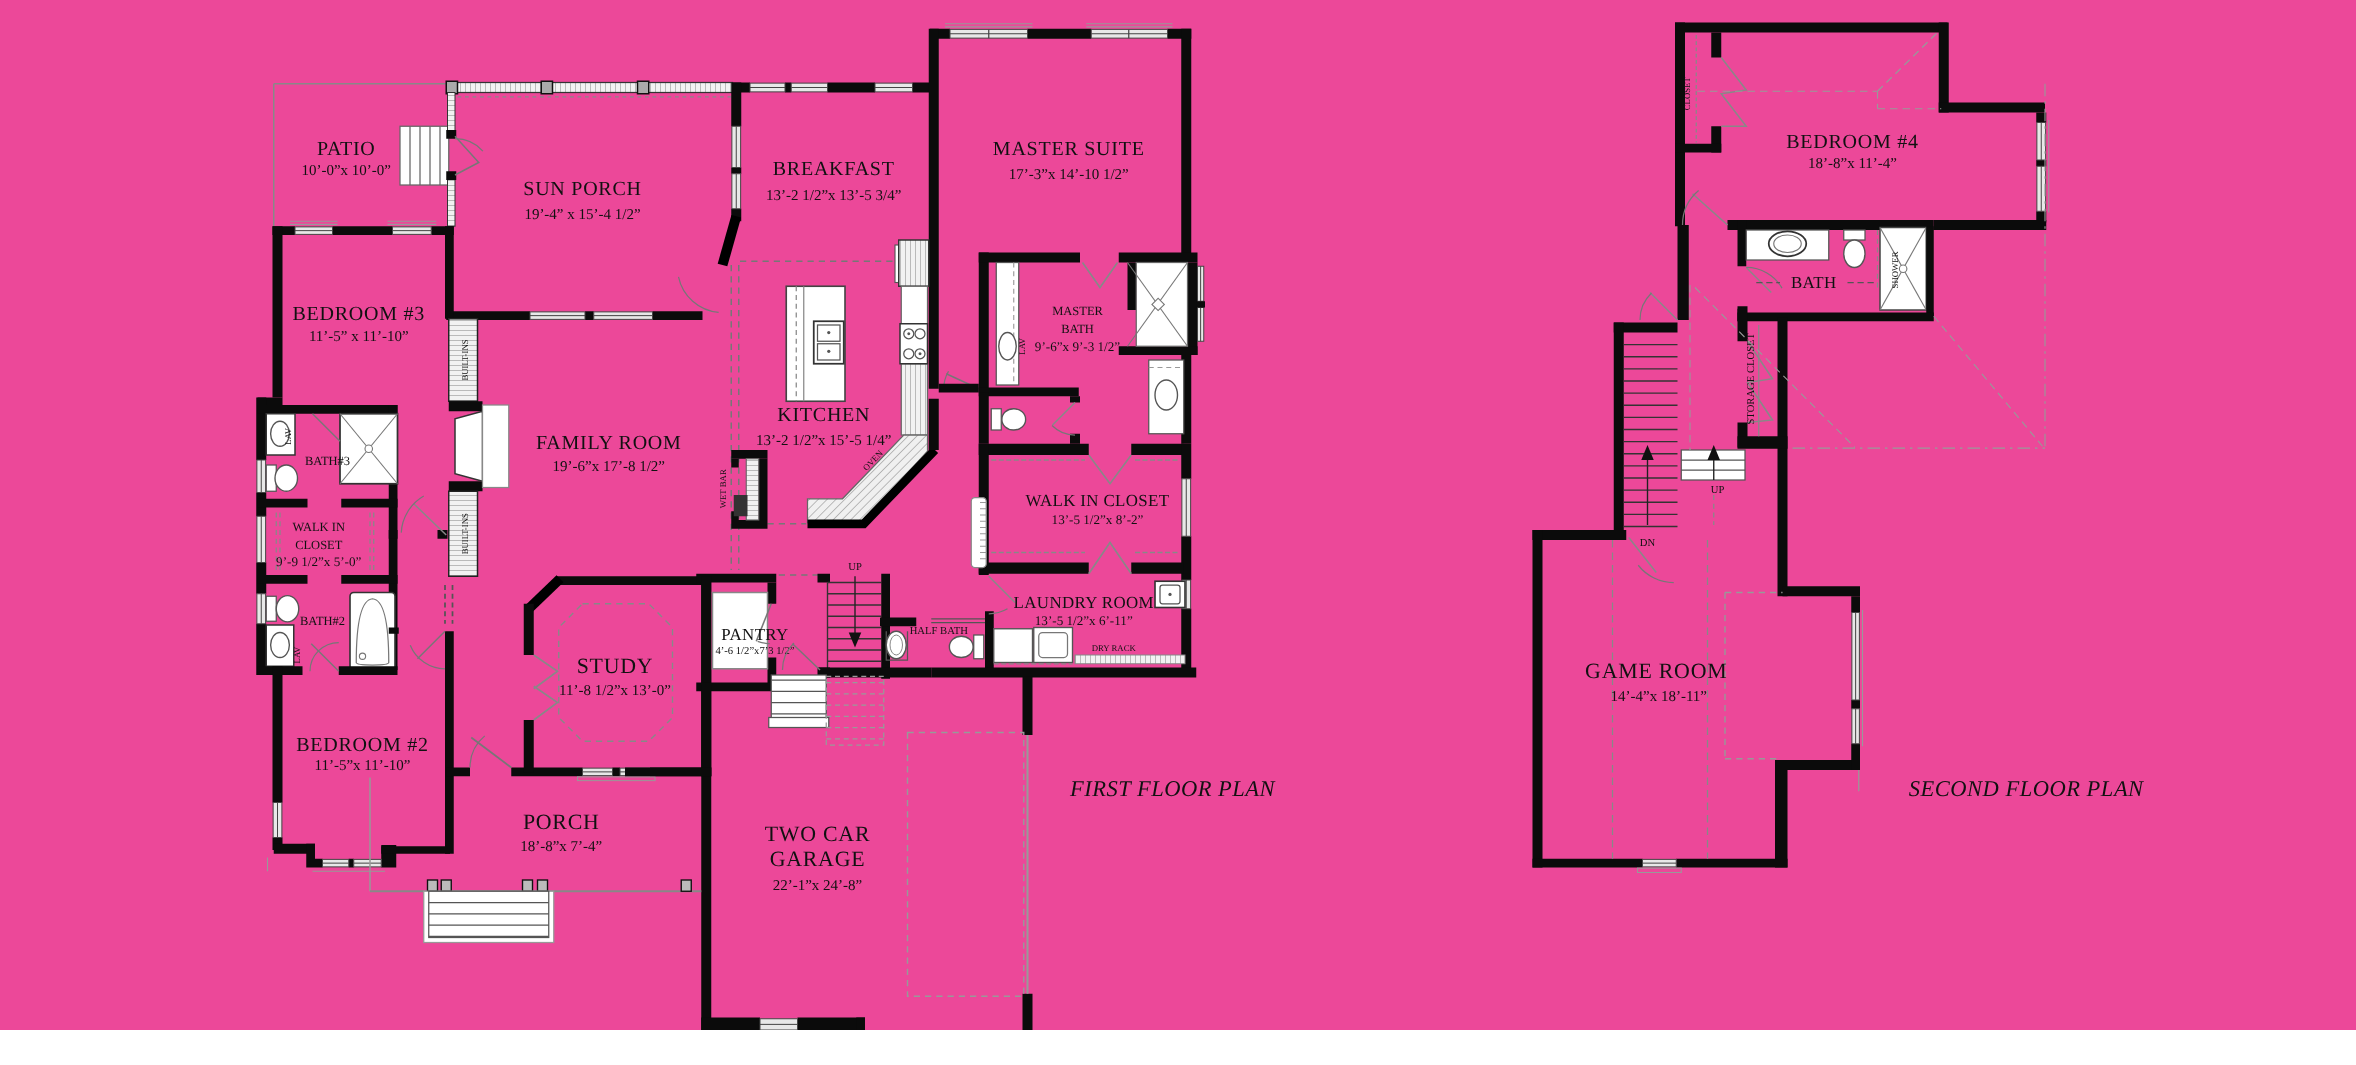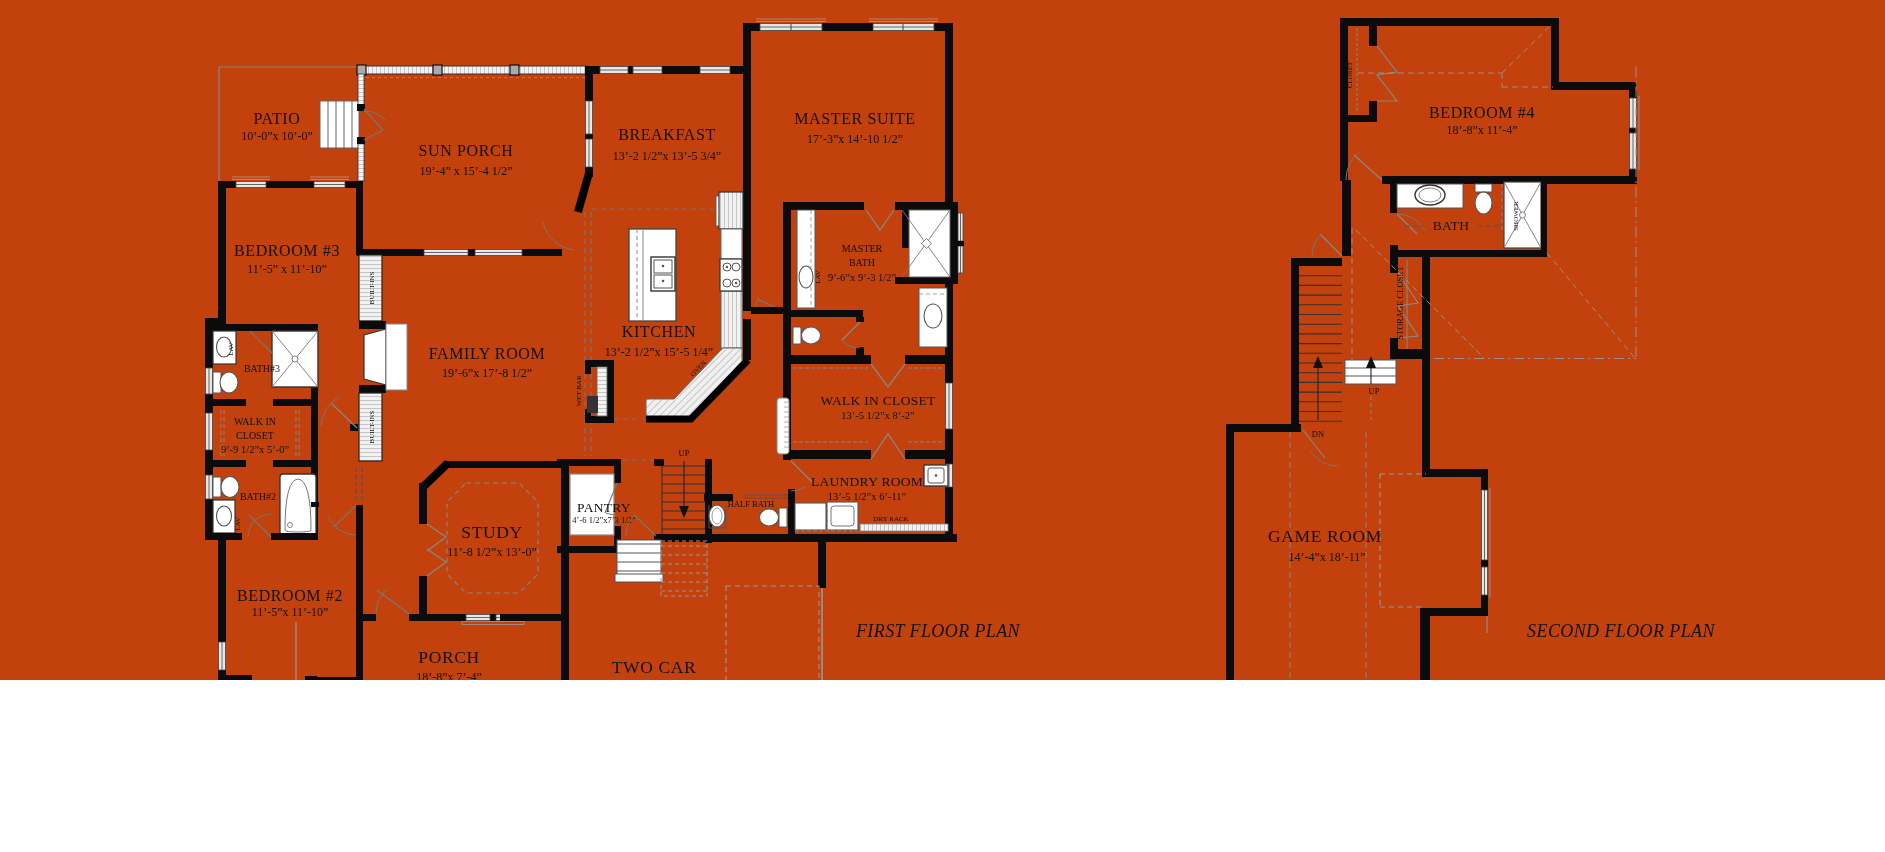--- a/index.html
+++ b/index.html
@@ -1,16 +1,16 @@
 <!DOCTYPE html>
 <html><head>
 <meta charset="utf-8">
 <style>
 html,body{margin:0;padding:0;background:#fff;}
-#page{position:relative;width:1885px;height:680px;background:#c2410c;overflow:hidden;text-align:center;}
+#page{position:relative;width:1885px;height:824px;background:#ec4899;overflow:hidden;text-align:center;}
 svg{position:absolute;top:0;left:0;}
 text{font-family:"Liberation Serif",serif;fill:#111;}
 .rm{font-size:16px;letter-spacing:.6px;}
 .rl{font-size:17.5px;letter-spacing:.6px;}
 .rm2{font-size:13.5px;letter-spacing:.3px;}
 .dim{font-size:12px;}
 .dim2{font-size:10.5px;}
 .sm{font-size:10px;}
 .xs{font-size:8.5px;}
 .xxs{font-size:7px;}

